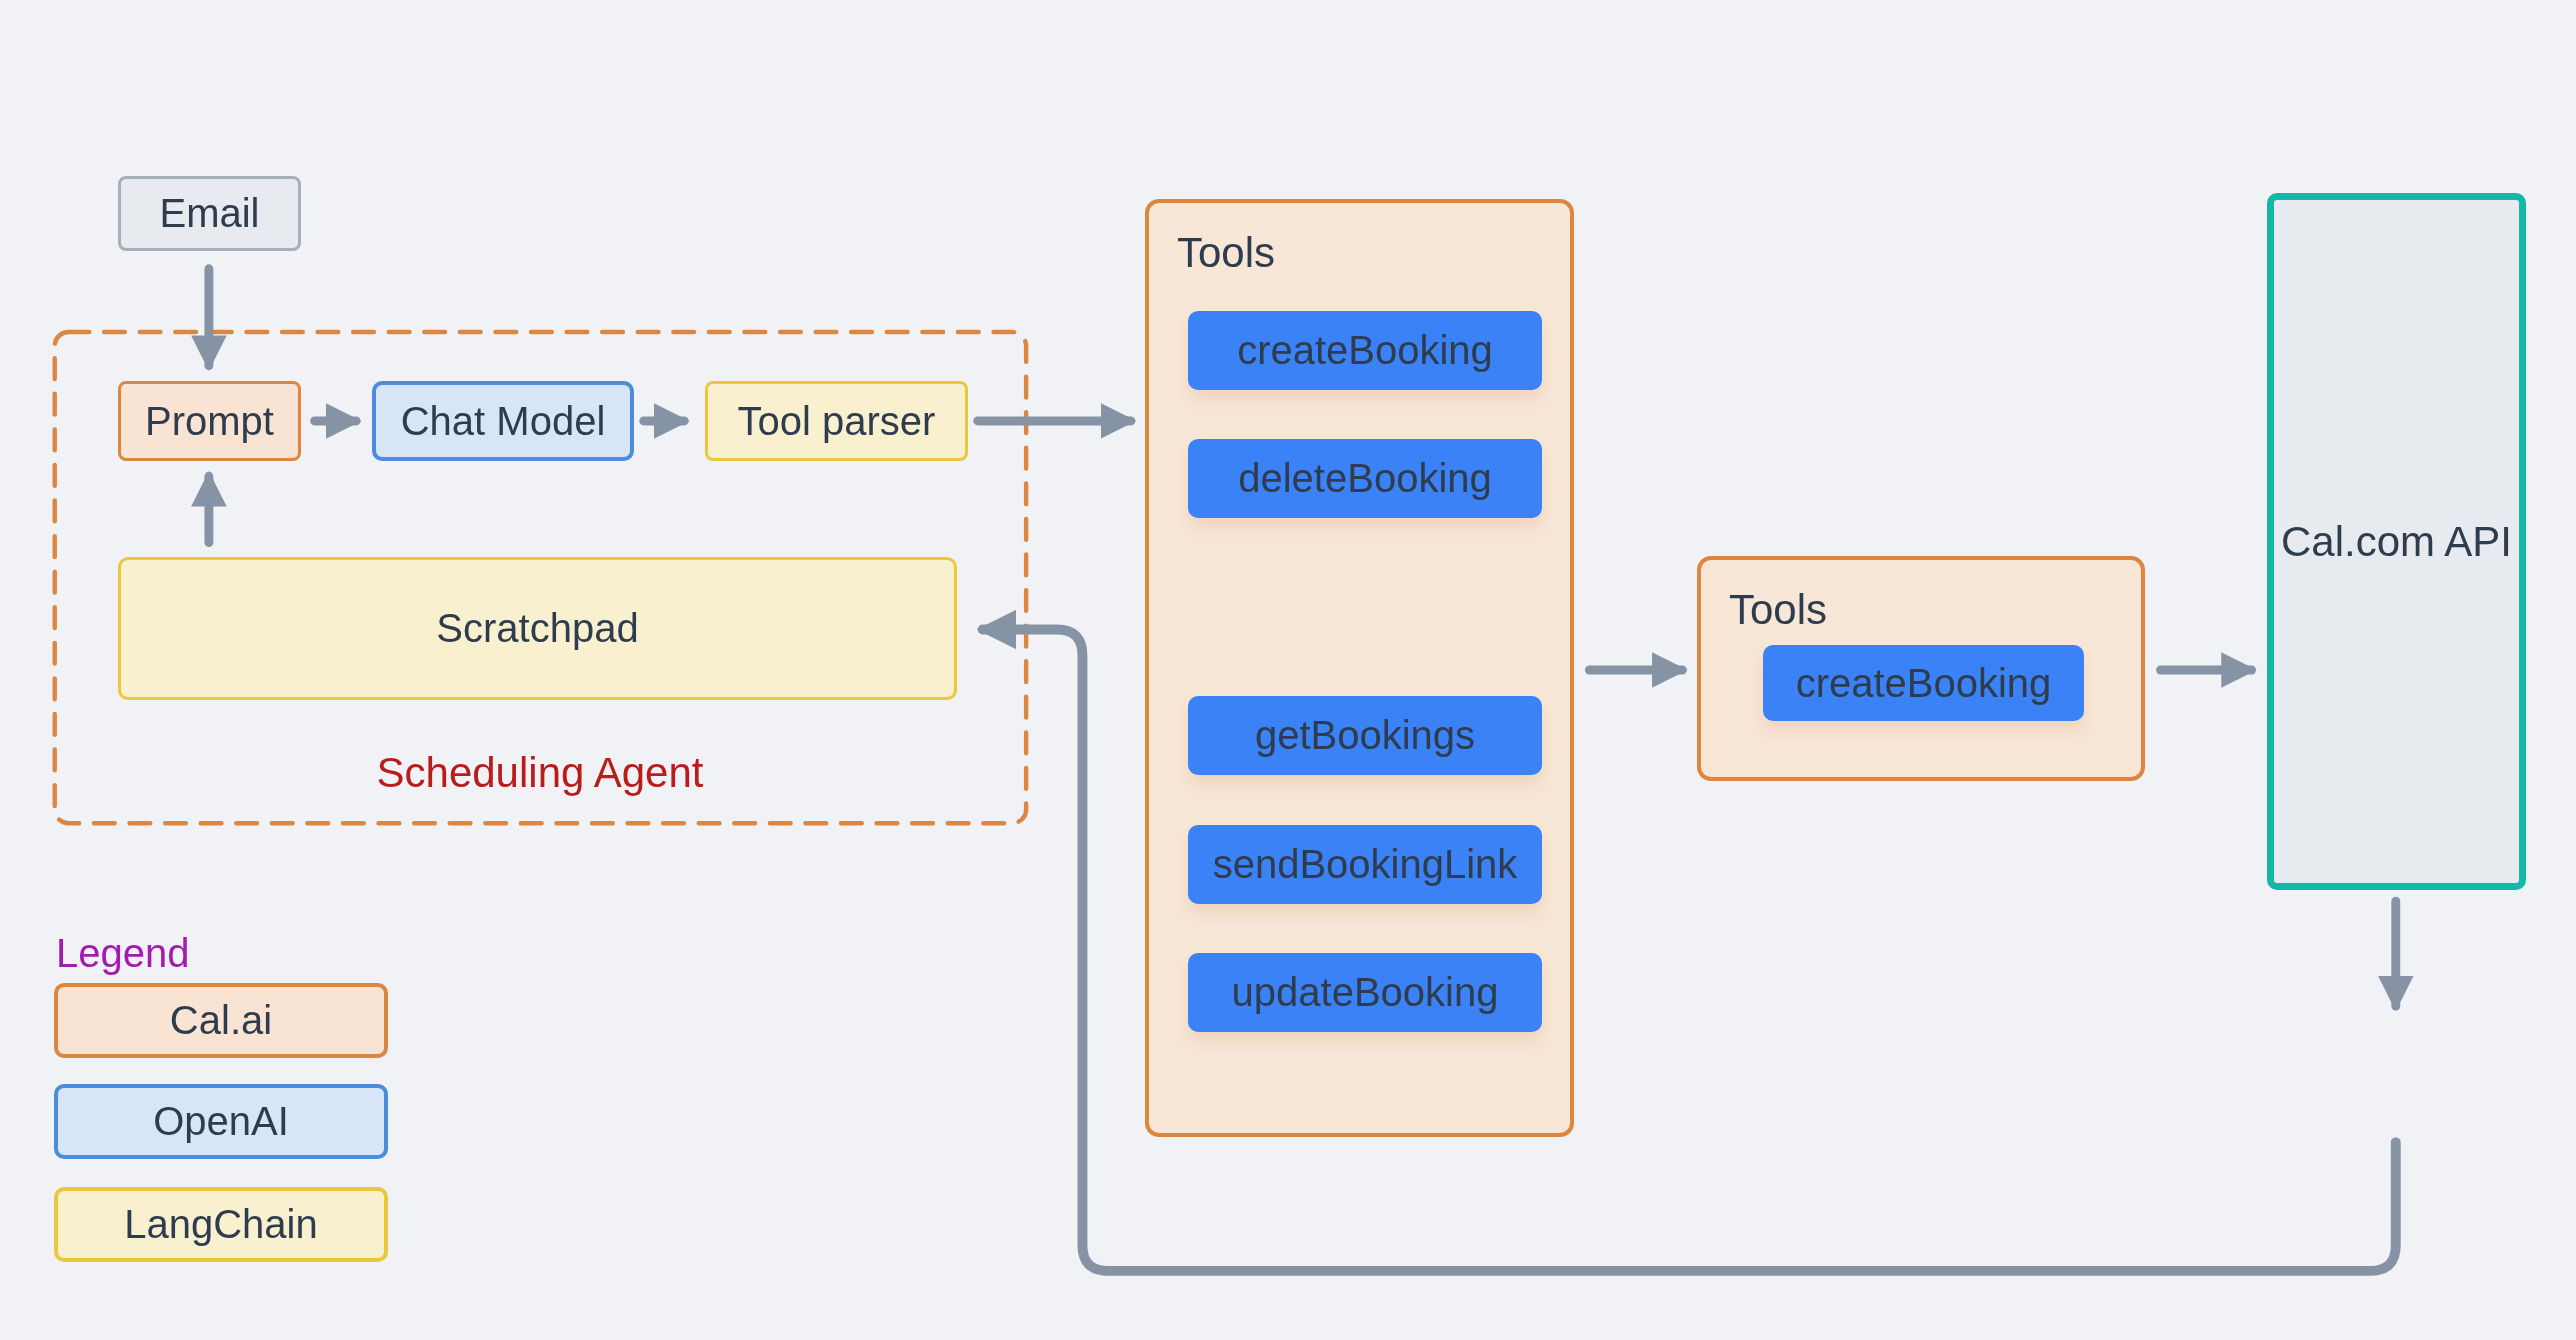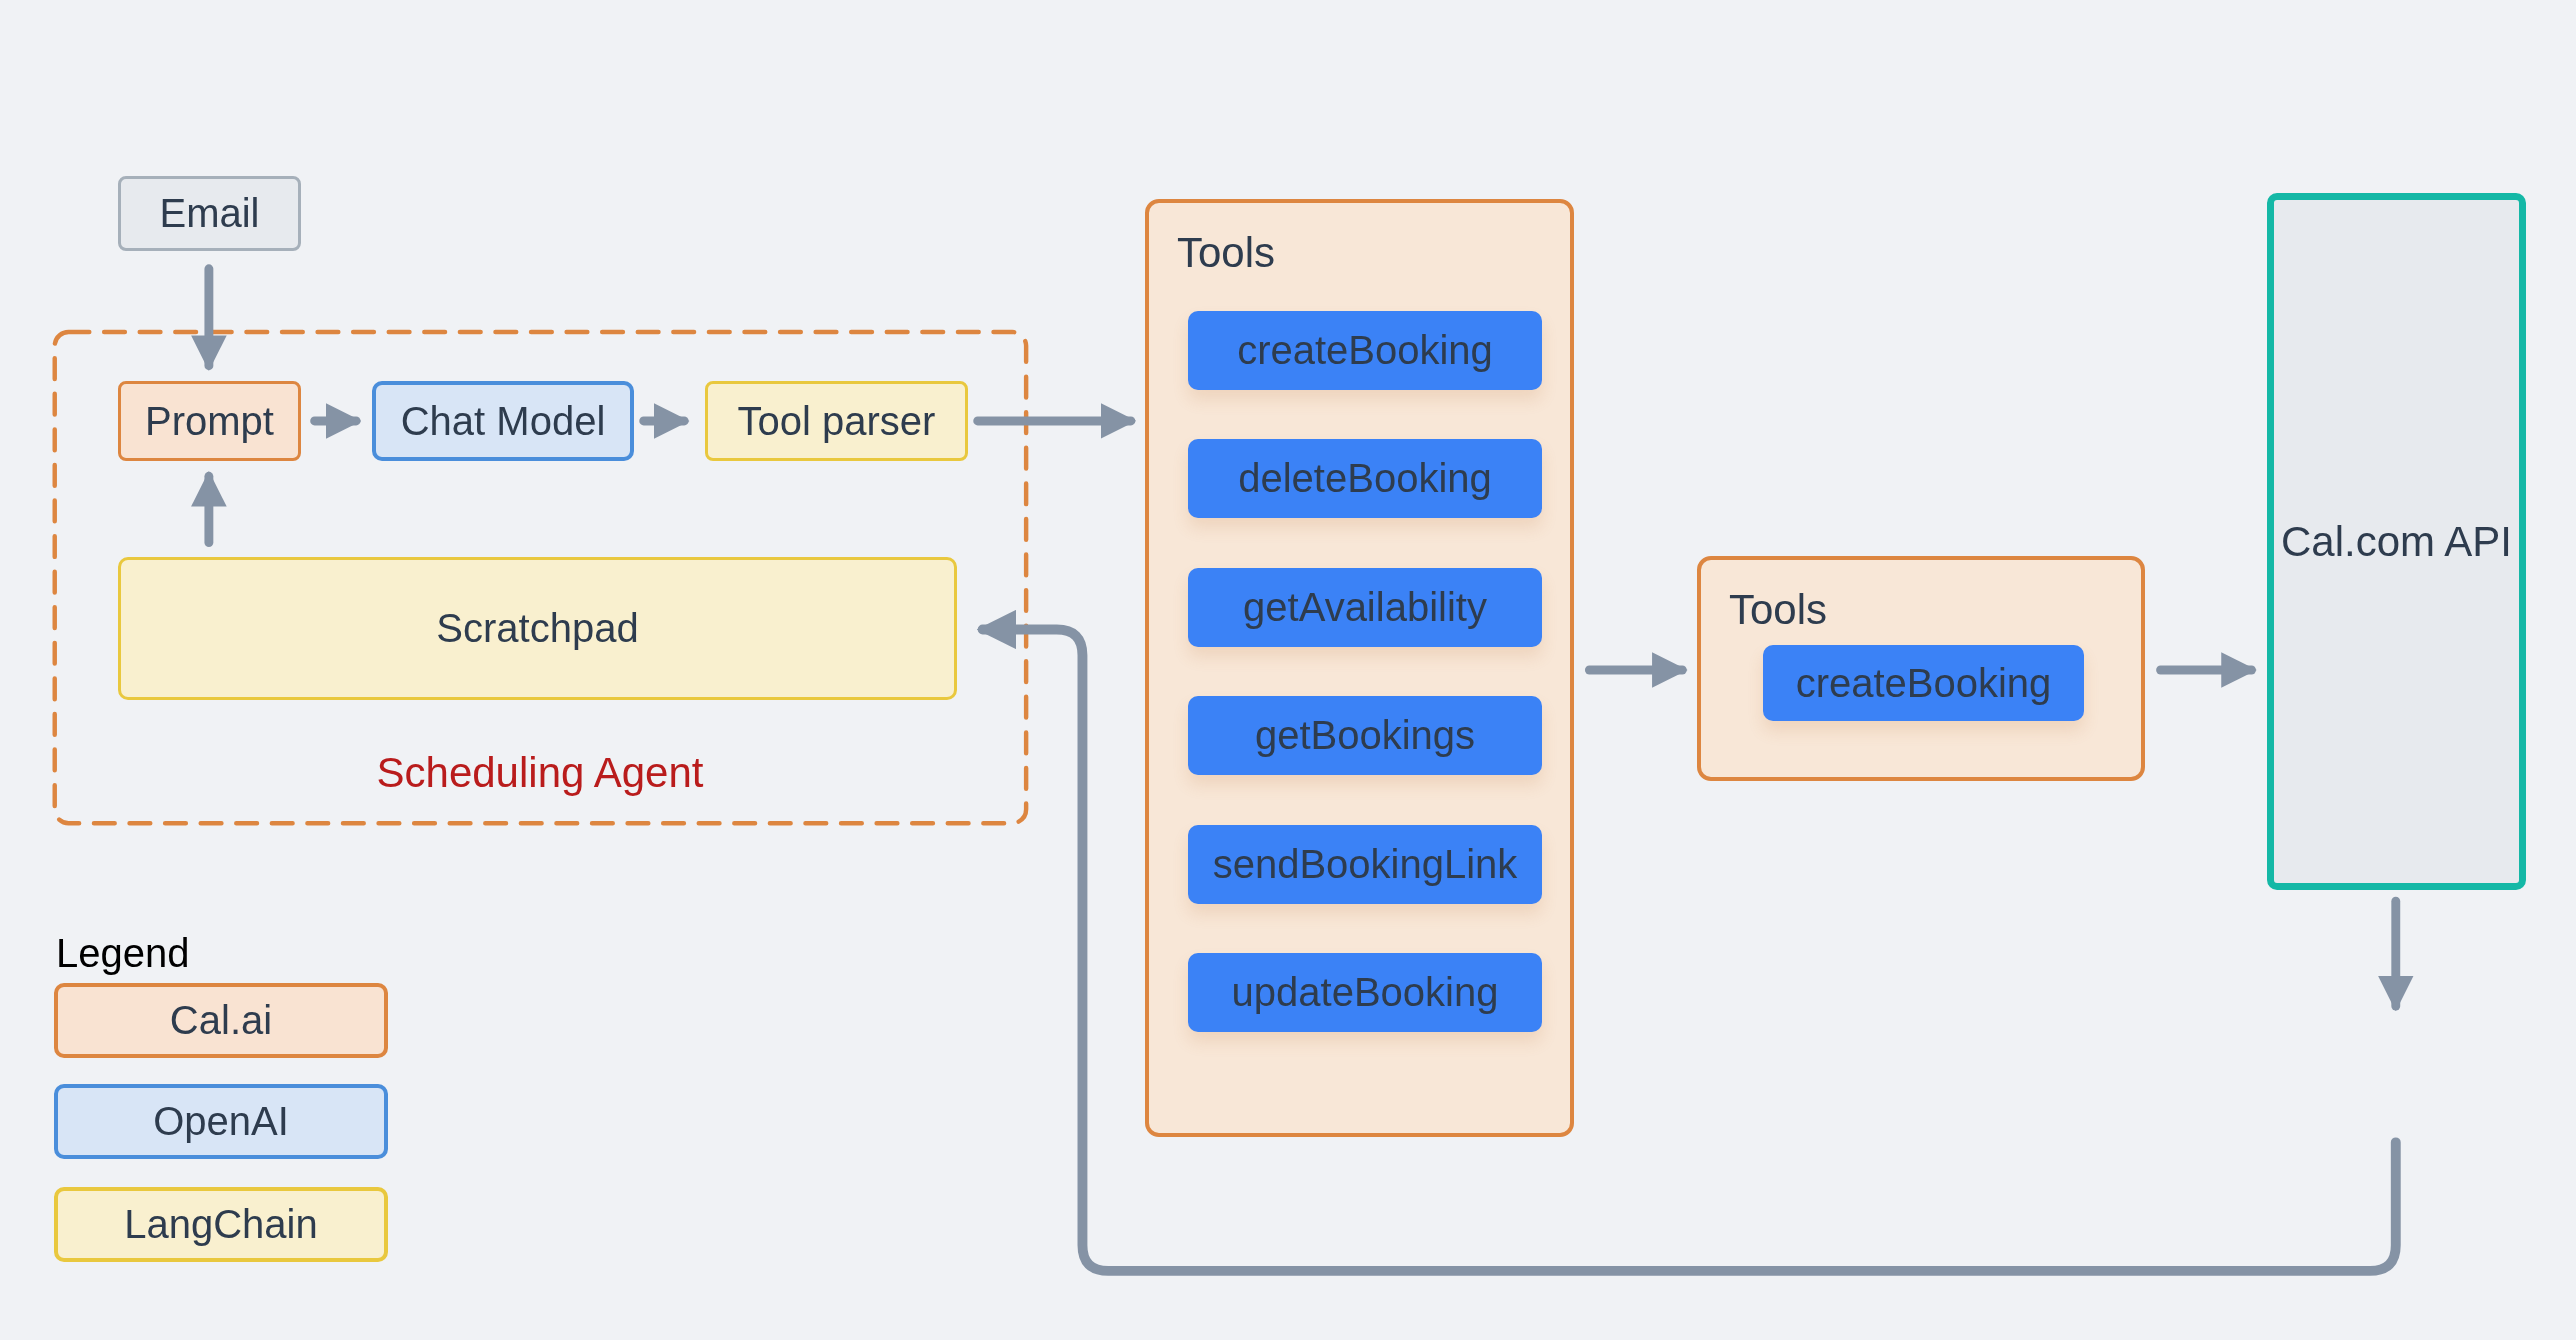--- a/index.html
+++ b/index.html
@@ -42,21 +42,21 @@
     font-size:40px;font-weight:500;color:#2e3c4e;
     box-shadow:0 10px 16px rgba(190,120,60,.16);
   }
   .section-label{
     position:absolute;
     font-size:42px;font-weight:500;color:#b91c1c;
     text-align:center;
   }
   .legend-title{
     position:absolute;left:56px;top:931px;
-    font-size:40px;font-weight:500;color:#000000;
+    font-size:40px;font-weight:500;color:#a21caf;
   }
 </style>
 </head>
 <body>
 
 <div id="canvas">
 
   <svg id="wires" viewBox="0 0 2606 1356" xmlns="http://www.w3.org/2000/svg">
     <defs>
       <marker id="arrow" markerWidth="4" markerHeight="4" viewBox="0 0 10 10" refX="8.5" refY="5" orient="auto-start-reverse">
@@ -97,21 +97,20 @@
   <div class="node langchain" style="left:118px;top:557px;width:839px;height:143px;">
     <span>Scratchpad</span>
   </div>
 
   <div class="section-label" style="left:54px;top:749px;width:972px;">Scheduling Agent</div>
 
   <div class="panel" style="left:1145px;top:199px;width:429px;height:938px;">
     <div class="panel-title">Tools</div>
     <div class="tool-item" style="left:39px;top:108px;width:354px;height:79px;">createBooking</div>
     <div class="tool-item" style="left:39px;top:236px;width:354px;height:79px;">deleteBooking</div>
-    <div class="tool-item" style="left:39px;top:365px;width:354px;height:79px;">getAvailability</div>
     <div class="tool-item" style="left:39px;top:493px;width:354px;height:79px;">getBookings</div>
     <div class="tool-item" style="left:39px;top:622px;width:354px;height:79px;">sendBookingLink</div>
     <div class="tool-item" style="left:39px;top:750px;width:354px;height:79px;">updateBooking</div>
   </div>
 
   <div class="panel" style="left:1697px;top:556px;width:448px;height:225px;">
     <div class="panel-title">Tools</div>
     <div class="tool-item" style="left:62px;top:85px;width:321px;height:76px;">createBooking</div>
   </div>
 

